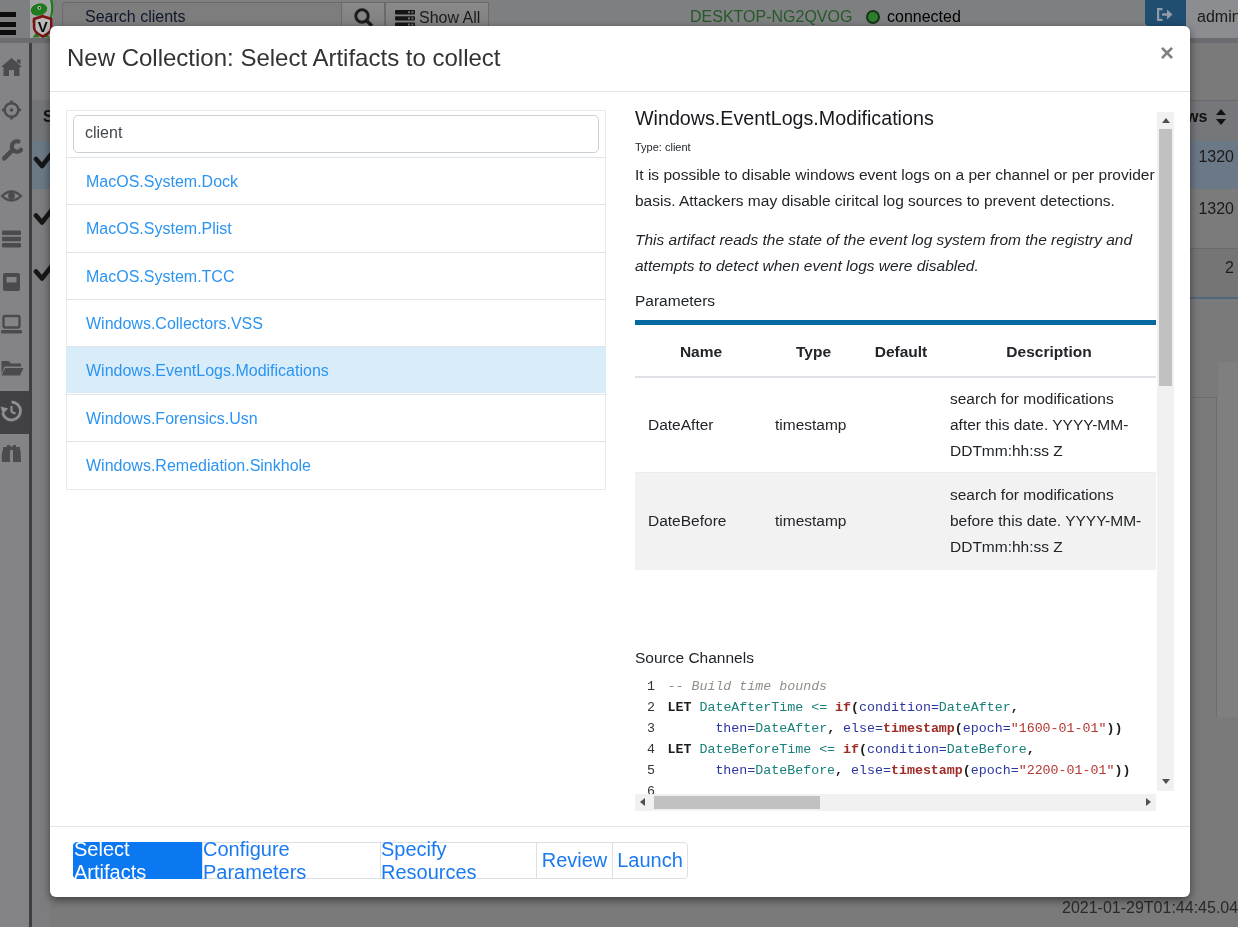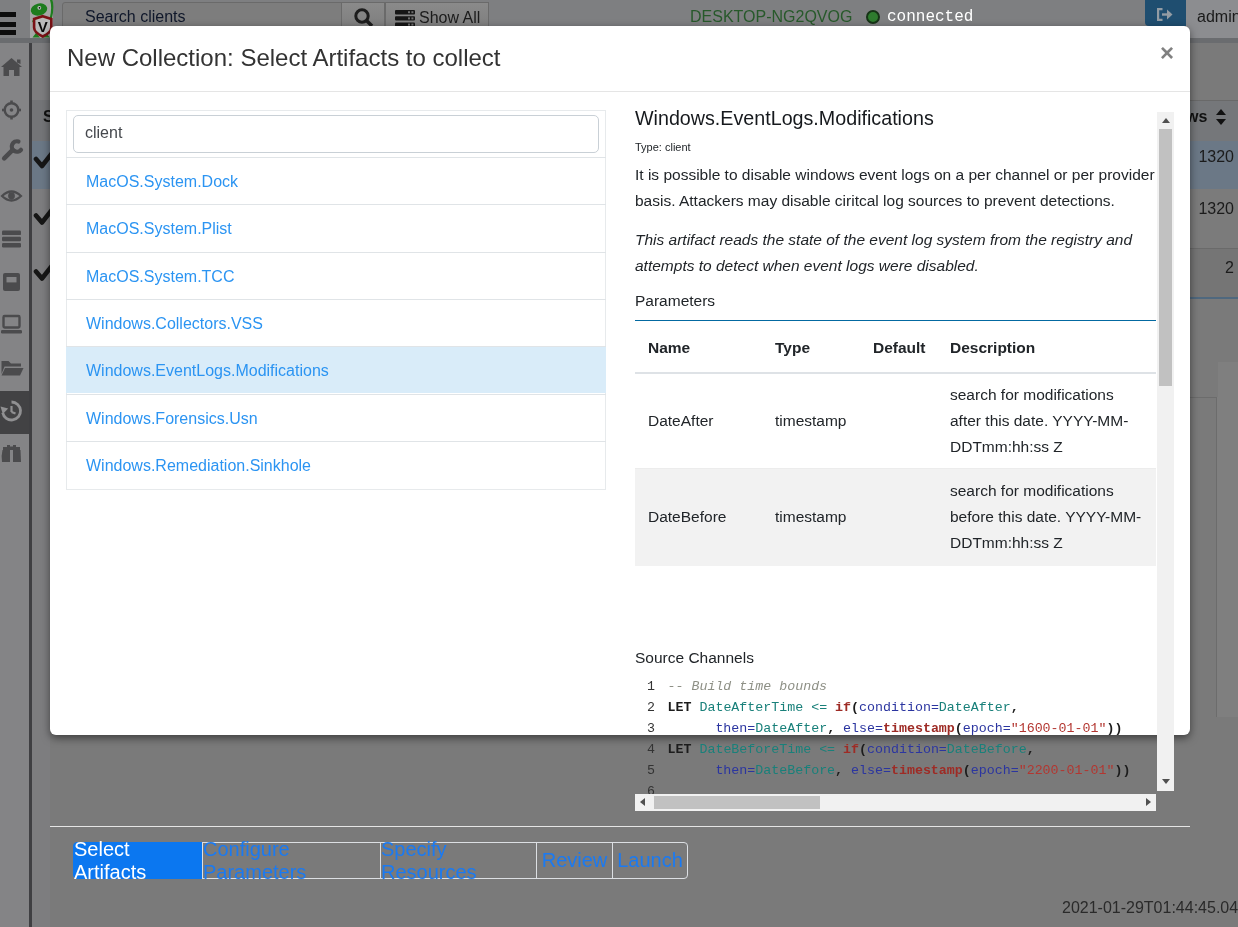--- a/index.html
+++ b/index.html
@@ -3,21 +3,21 @@
 <meta charset="utf-8">
 <style>
   * { margin:0; padding:0; box-sizing:border-box; }
   html,body { width:1238px; height:927px; overflow:hidden; }
   body { font-family:"Liberation Sans", sans-serif; background:#7a7a7a; }
   #page { position:relative; width:1238px; height:927px; overflow:hidden; transform:translateZ(0); }
   .abs { position:absolute; }
   .li { position:absolute; left:0; width:540px; height:47.3px; border-top:1px solid #e0e4e7; font-size:16px; color:#2b94f2; padding:15px 0 0 20px; }
   .li.sel { background:#d9ecf9; }
   .ptable { border-collapse:collapse; table-layout:fixed; font-size:15.5px; color:#212529; }
-  .ptable th { text-align:left; font-weight:bold; padding:18px 8px 15px 13px; border-top:1px solid #0369a1; border-bottom:2px solid #dee2e6; }
+  .ptable th { text-align:center; font-weight:bold; padding:18px 8px 15px 13px; border-top:5px solid #0369a1; border-bottom:2px solid #dee2e6; }
   .ptable td { vertical-align:middle; padding:0 8px 0 13px; line-height:26px; border-top:1px solid #ececec; }
   .ptable tr.odd { background:#f2f2f2; }
   .code { font-family:"Liberation Mono", monospace; font-size:13.3px; line-height:21px; }
   .cl { white-space:pre; }
   .ln { display:inline-block; width:20px; text-align:right; margin-right:12.5px; color:#333; }
   .cmt { color:#8e9086; font-style:italic; }
   .tl { color:#19807a; }
   .nv { color:#2b35a0; }
   .kw { color:#9e2b25; }
   .st { color:#b33630; }
@@ -72,21 +72,21 @@
       <rect x="16.4" y="1.2" width="2" height="2" fill="#6f6f6f"></rect>
     <rect x="13" y="7.4" width="2" height="2" fill="#6f6f6f"></rect>
       <rect x="16.4" y="7.4" width="2" height="2" fill="#6f6f6f"></rect>
     <rect x="13" y="13.6" width="2" height="2" fill="#6f6f6f"></rect>
       <rect x="16.4" y="13.6" width="2" height="2" fill="#6f6f6f"></rect>
   </svg>
   <div class="abs" style="left:419px;top:9px;font-size:16px;color:#1b1b1b;">Show All</div>
 
   <div class="abs" style="left:690px;top:8px;font-size:16px;color:#27592a;">DESKTOP-NG2QVOG</div>
   <div class="abs" style="left:866px;top:10px;width:14px;height:14px;border-radius:50%;background:#2e7c2e;border:2px solid #163416;"></div>
-  <div class="abs" style="left:887px;top:8px;font-size:16px;color:#ffffff;font-family:Liberation Mono, monospace;">connected</div>
+  <div class="abs" style="left:887px;top:8px;font-size:16px;color:#000000;">connected</div>
 
   <div class="abs" style="left:1145px;top:0;width:41px;height:26px;background:#1f4e70;border-radius:0 0 0 4px;"></div>
   <svg class="abs" style="left:1157px;top:8px" width="18" height="13" viewBox="0 0 18 13">
     <path d="M5.5 1 L1 1 L1 12 L5.5 12" fill="none" stroke="#939ca4" stroke-width="2.4"></path>
     <line x1="5" y1="6.5" x2="11" y2="6.5" stroke="#939ca4" stroke-width="2.4"></line>
     <path d="M10 1.5 L15.5 6.5 L10 11.5 Z" fill="#939ca4"></path>
   </svg>
 
   <div class="abs" style="left:1186px;top:0;width:52px;height:38px;background:#8c8d90;"></div>
   <div class="abs" style="left:1197px;top:8px;font-size:16px;color:#1a1a1a;">admin</div>
@@ -162,21 +162,21 @@
   <div class="abs" style="left:43px;top:108px;font-size:16px;font-weight:bold;color:#111;">St</div>
   <div class="abs" style="left:31.5px;top:141px;width:18.5px;height:48px;background:#6b7886;"></div>
   <svg class="abs" style="left:31.5px;top:140px" width="18.5" height="150" viewBox="0 0 18.5 150">
     <g fill="none" stroke="#161616" stroke-width="4.6" stroke-linecap="round" stroke-linejoin="round">
       <path d="M4 19 L10 26 L21 12"></path>
       <path d="M4 75.5 L10 82.5 L21 68.5"></path>
       <path d="M4 131.5 L10 138.5 L21 124.5"></path>
     </g>
   </svg>
 
-  <div class="abs" id="modal" style="left:50px;top:26px;width:1140px;height:709px;background:#fff;border-radius:6px;box-shadow:0 3px 9px rgba(0,0,0,.5);">
+  <div class="abs" id="modal" style="left:50px;top:26px;width:1140px;height:871px;background:#fff;border-radius:6px;box-shadow:0 3px 9px rgba(0,0,0,.5);">
 
     <div class="abs" style="left:17px;top:18px;font-size:24px;line-height:28px;color:#333;">New Collection: Select Artifacts to collect</div>
     <div class="abs" style="left:1110px;top:13px;font-size:24px;font-weight:bold;color:#818181;">×</div>
     <div class="abs" style="left:0;top:65px;width:1140px;height:1px;background:#e5e5e5;"></div>
 
     <div class="abs" style="left:16px;top:84px;width:540px;height:379.5px;border:1px solid #e7eaec;"></div>
     <div class="abs" style="left:23px;top:89px;width:526px;height:38px;border:1px solid #c9d0d6;border-radius:5px;"></div>
     <div class="abs" style="left:35px;top:98px;font-size:16px;color:#45484d;">client</div>
     <div class="abs" style="left:16px;top:131px;width:540px;">
       <div class="li" style="top:0">MacOS.System.Dock</div>

